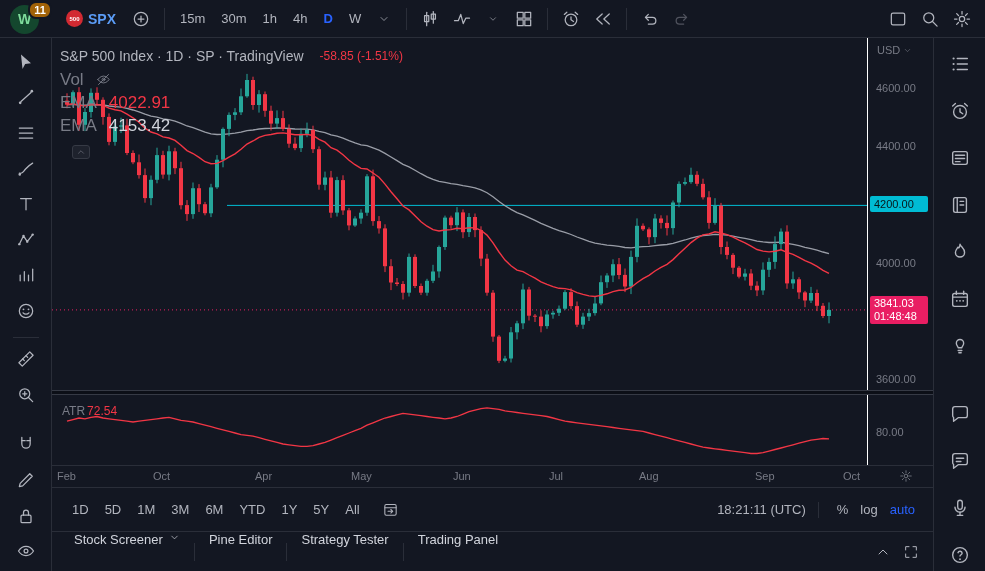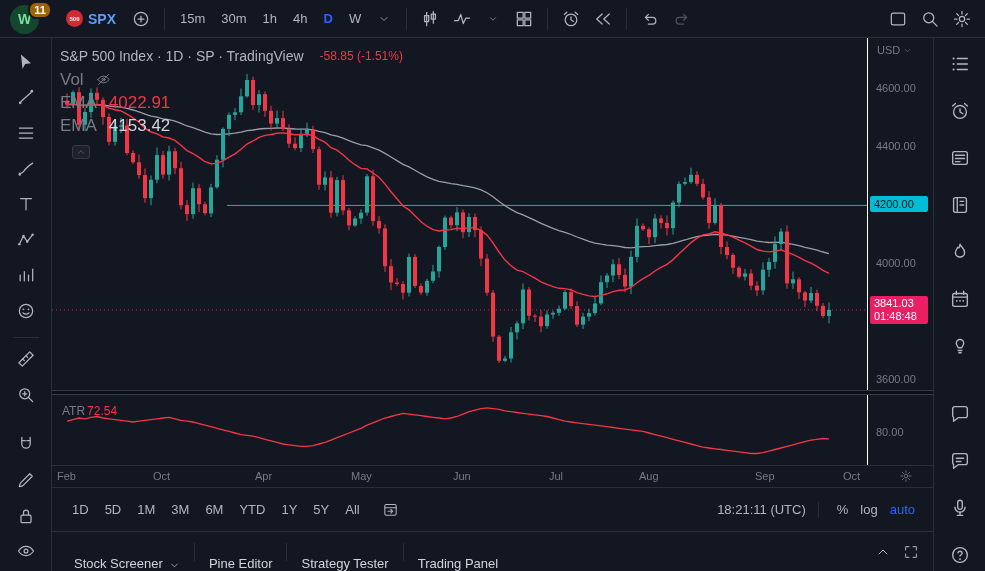--- a/index.html
+++ b/index.html
@@ -89,21 +89,21 @@
   .goto-btn{margin-left:6px}
   .rb-spacer{flex:1}
   .rb-clock{color:#b2b5be;cursor:pointer}
   .rb-div{width:1px;height:16px;background:#2a2e39;margin:0 12px}
   .rb-opt{padding:4px 6px;cursor:pointer}
   .rb-auto{color:#2962ff;padding:4px 6px;cursor:pointer}
 
   
   .tabs-bar{height:40px;border-top:1px solid #2a2e39;display:flex;align-items:center;
     padding:0 8px;font-size:13px;color:#d1d4dc}
-  .tab{padding:0 14px;display:flex;gap:6px;align-items:flex-end;cursor:pointer;height:100%}
+  .tab{padding:0 14px;display:flex;gap:6px;align-items:flex-start;cursor:pointer;height:100%}
   .tab-sep{width:1px;height:18px;background:#2a2e39}
   .tabs-spacer{flex:1}
 </style>
 </head>
 <body>
 
 <div class="app">
 
   <header class="topbar">
     <div class="tb-group">

